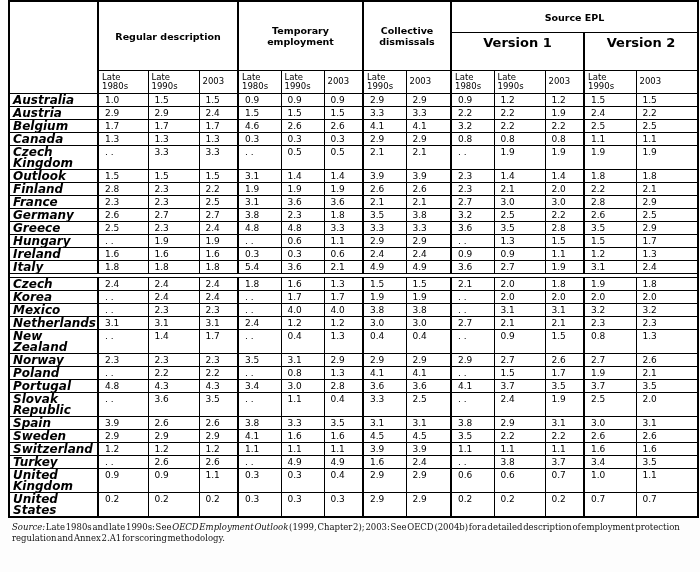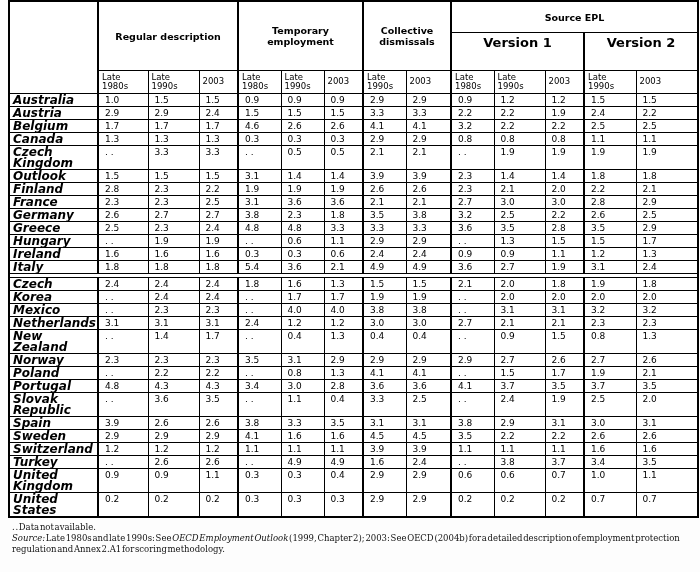--- a/index.html
+++ b/index.html
@@ -536,16 +536,15 @@
           <td class="val sec">0.2</td>
           <td class="val">0.2</td>
           <td class="val">0.2</td>
           <td class="val sec">0.7</td>
           <td class="val">0.7</td>
         </tr>
       </tbody>
   </table>
 
   <div class="footnotes">
-    <div>. . Data not available.</div>
     <div><span class="it">Source:</span><span> Late 1980s and late 1990s: See </span><span class="it">OECD Employment Outlook</span><span> (1999, Chapter 2); 2003: See OECD (2004b) for a detailed description of employment protection regulation and Annex 2.A1 for scoring methodology.</span></div>
   </div>
 </div>
 
 </body></html>

